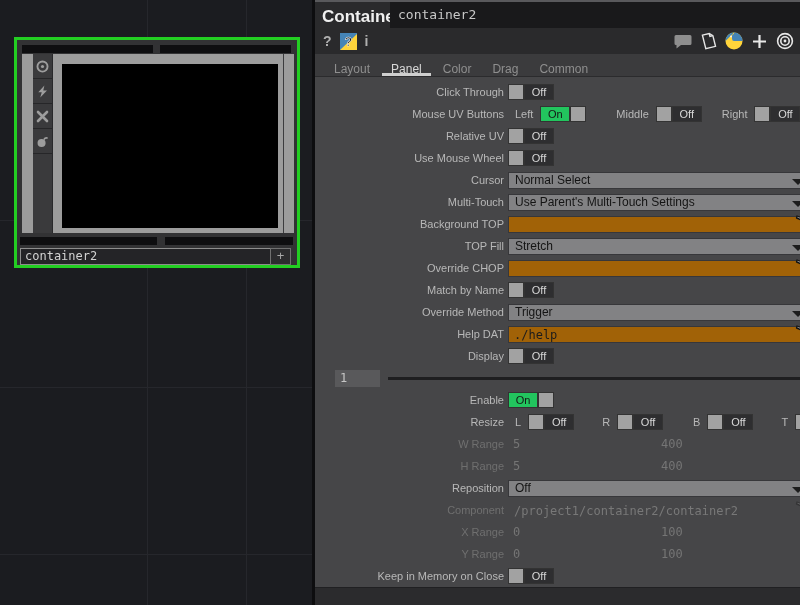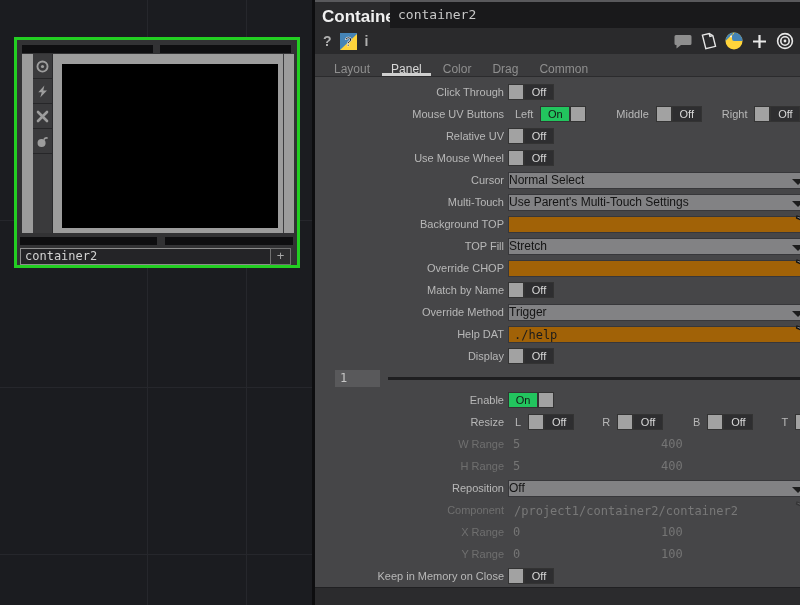--- a/index.html
+++ b/index.html
@@ -61,21 +61,21 @@
   .tfield{width:30px;height:16px;font-size:11px;text-align:center;line-height:15px;
           border:1px solid #333;box-sizing:border-box;flex:none;}
   .tfield.off{background:#2e2e30;color:#d8d8d8;}
   .tfield.on{background:#22c55e;color:#161616;}
 
   .inline-label{color:#b8b8b8;font-size:11px;margin-right:7px;white-space:nowrap;}
   .mt-item{display:flex;align-items:center;}
 
   .dropdown{flex:1;height:17px;background:#828284;display:flex;align-items:center;
             border:1px solid #37373a;box-sizing:border-box;position:relative;}
-  .dd-text{color:#141414;font-size:12px;white-space:nowrap;}
+  .dd-text{color:#141414;font-size:12px;padding-left:6px;white-space:nowrap;}
   .dd-arrow{position:absolute;right:8px;top:6px;width:0;height:0;
             border-left:6px solid transparent;border-right:6px solid transparent;
             border-top:6px solid #1d1d1d;}
 
   .refwrap{flex:1;position:relative;height:17px;}
   .reffield{position:absolute;left:0;top:0;right:7px;height:17px;background:#a16207;
             border:1px solid #37373a;box-sizing:border-box;color:#1c1c1c;
             font-family:"DejaVu Sans Mono",monospace;font-size:12px;line-height:16px;padding-left:5px;}
   .prow.dim .reffield{background:transparent;border-color:transparent;color:#787878;}
   .ref-arrow{position:absolute;right:-3px;top:-4px;}

